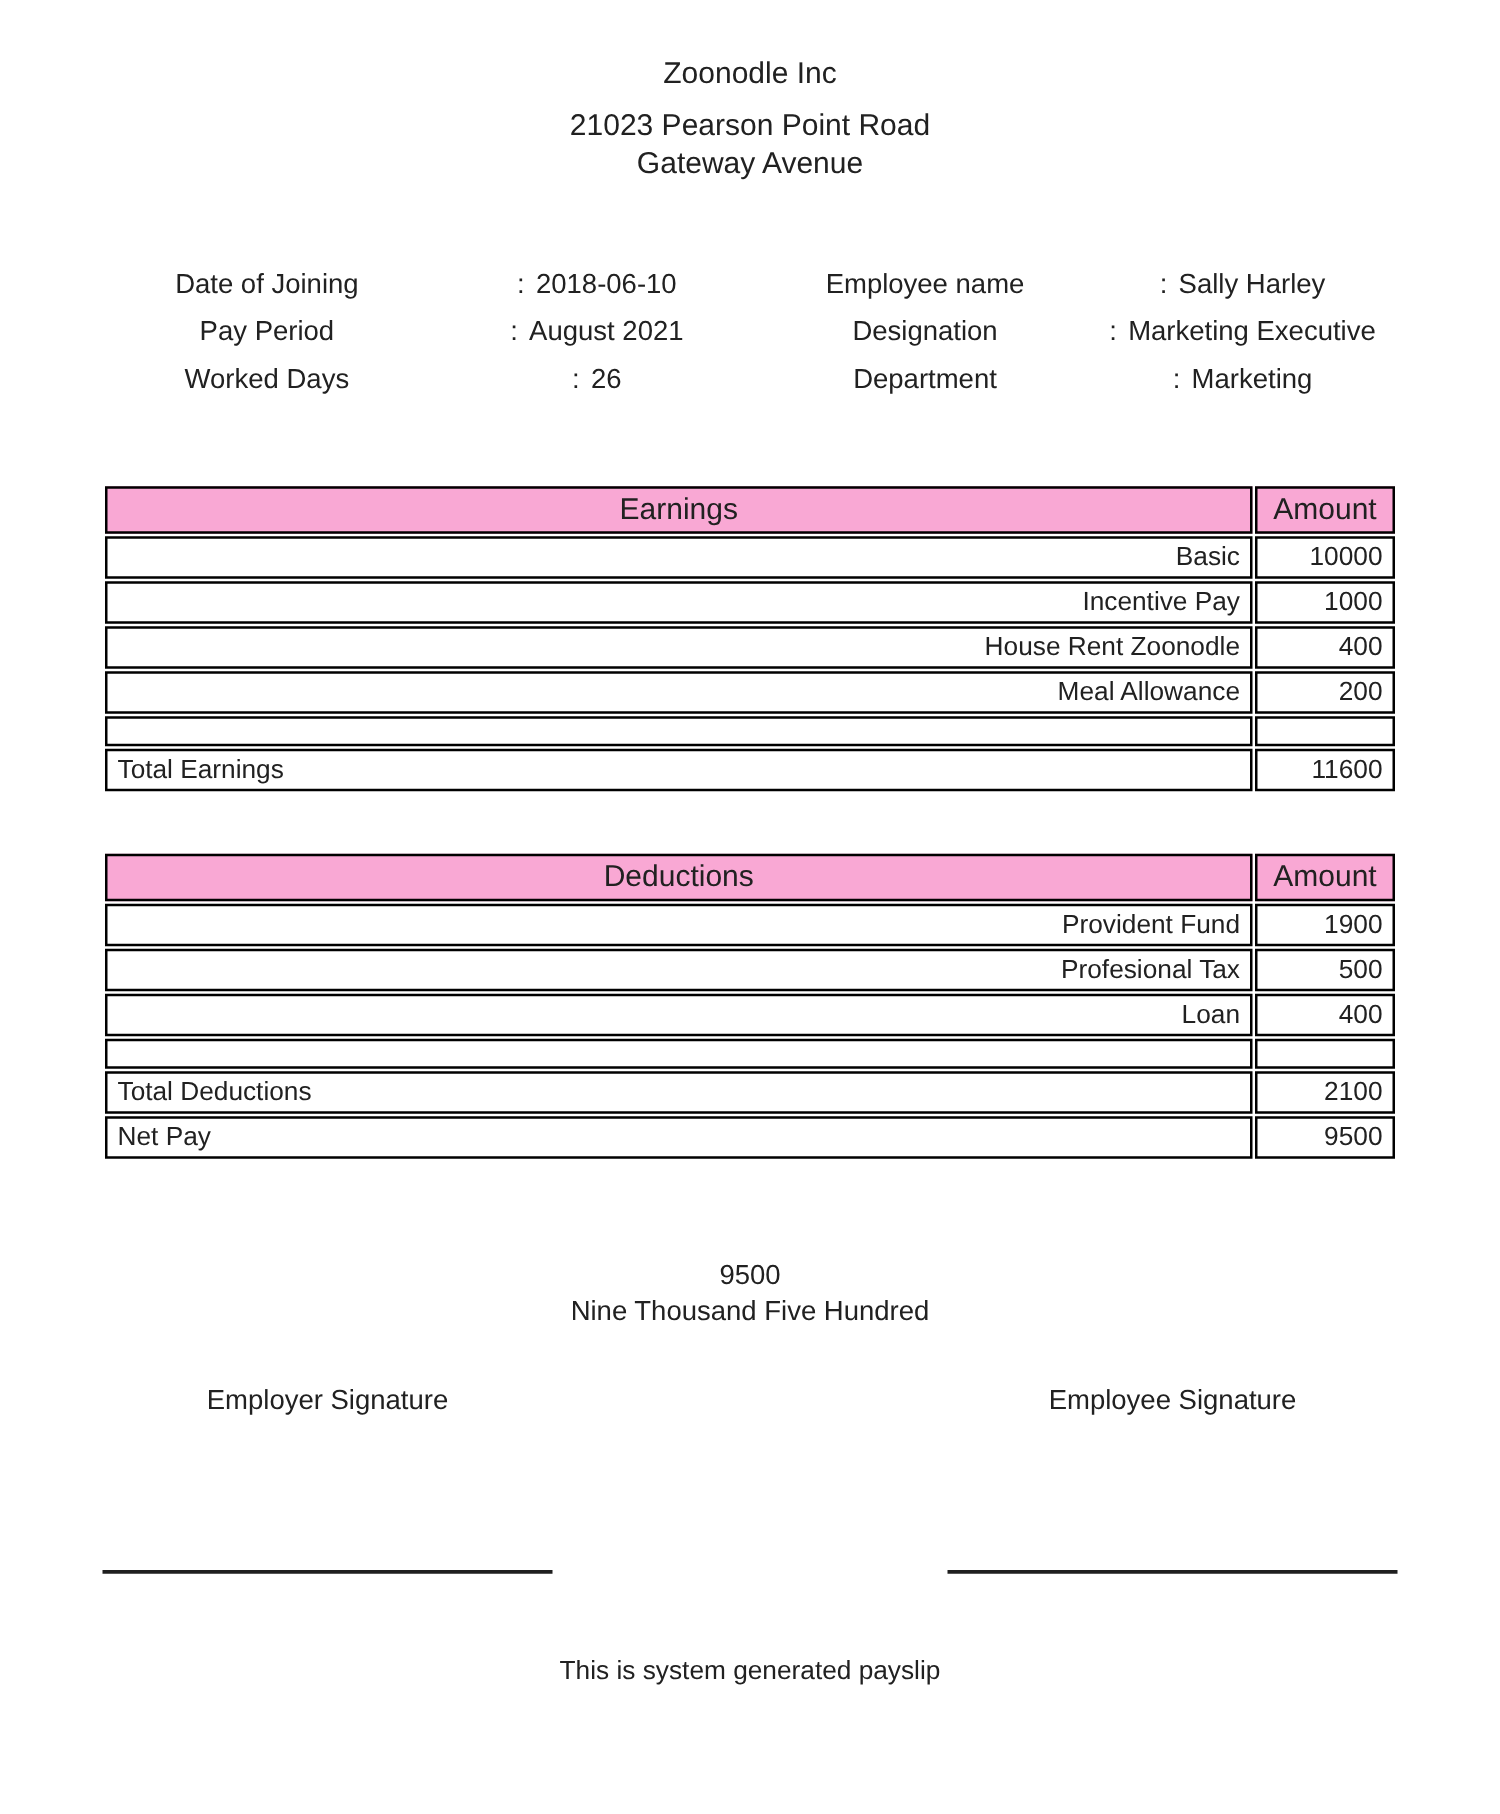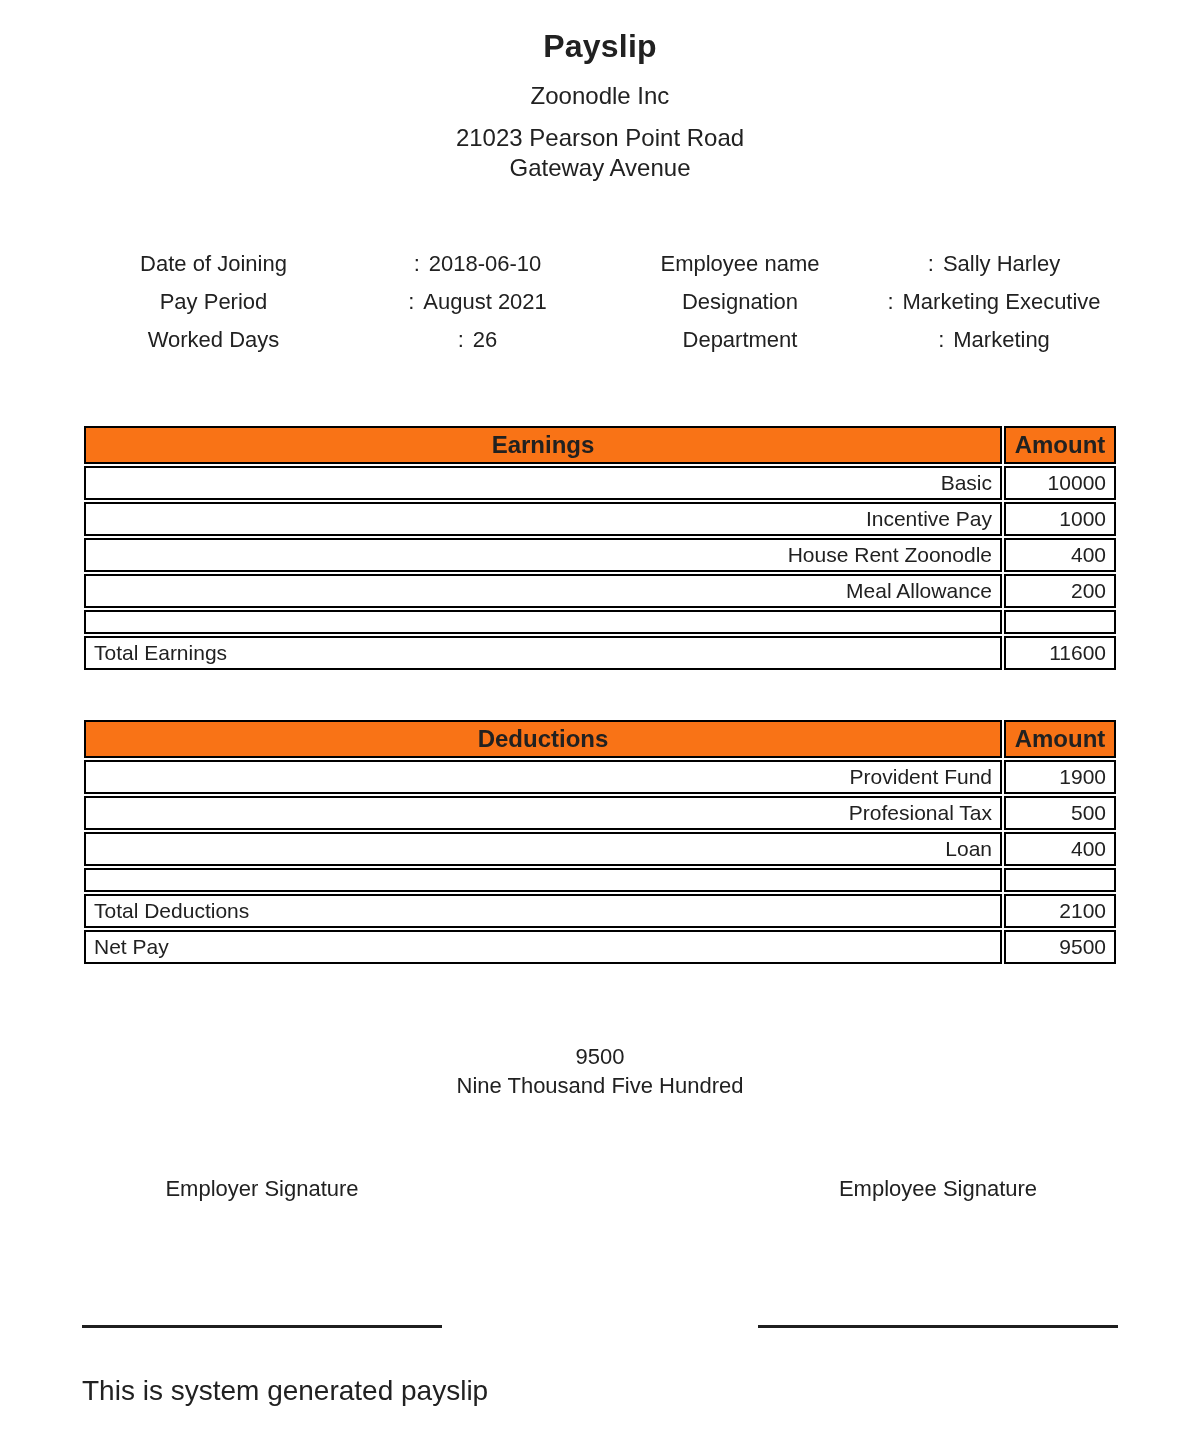--- a/index.html
+++ b/index.html
@@ -57,23 +57,23 @@
     border-collapse: separate;
     border-spacing: 2px;
     table-layout: fixed;
   }
   .pay-table.earnings  { margin-top: 65px; }
   .pay-table.deductions { margin-top: 46px; }
   .pay-table th, .pay-table td {
     border: 2px solid #000000;
   }
   .pay-table th {
-    background: #f97316;
+    background: #f9a8d4;
     font-size: 24px;
-    font-weight: 700;
+    font-weight: 400;
     padding: 3px 8px;
     line-height: 28px;
   }
   .section-h { text-align: center; }
   .amount-h  { width: 112px; padding: 3px 4px; }
   .pay-table td {
     font-size: 21px;
     line-height: 24px;
     height: 24px;
     padding: 3px 8px;
@@ -85,49 +85,48 @@
   
   .net-summary {
     margin-top: 76px;
     text-align: center;
     font-size: 22px;
     line-height: 29px;
   }
 
   
   .signatures {
-    margin-top: 76px;
+    margin-top: 44px;
     display: flex;
     justify-content: space-between;
   }
   .sig-col {
     width: 360px;
     text-align: center;
     font-size: 22px;
     line-height: 25px;
   }
   .sig-line {
     margin-top: 124px;
     height: 0;
     border-bottom: 3px solid #1f1f1f;
   }
 
   
   .footer {
-    margin-top: 47px;
-    text-align: left;
-    font-size: 28px;
+    margin-top: 66px;
+    text-align: center;
+    font-size: 21px;
   }
 </style>
 </head>
 <body>
 
 <div class="page">
 
-  <h1 class="title">Payslip</h1>
   <div class="company">Zoonodle Inc</div>
   <div class="address">
     <div>21023 Pearson Point Road</div>
     <div>Gateway Avenue</div>
   </div>
 
   <section class="info-grid">
     <div class="info-label">Date of Joining</div>
     <div class="info-value"><span class="colon">:</span><span>2018-06-10</span></div>
     <div class="info-label">Employee name</div>

